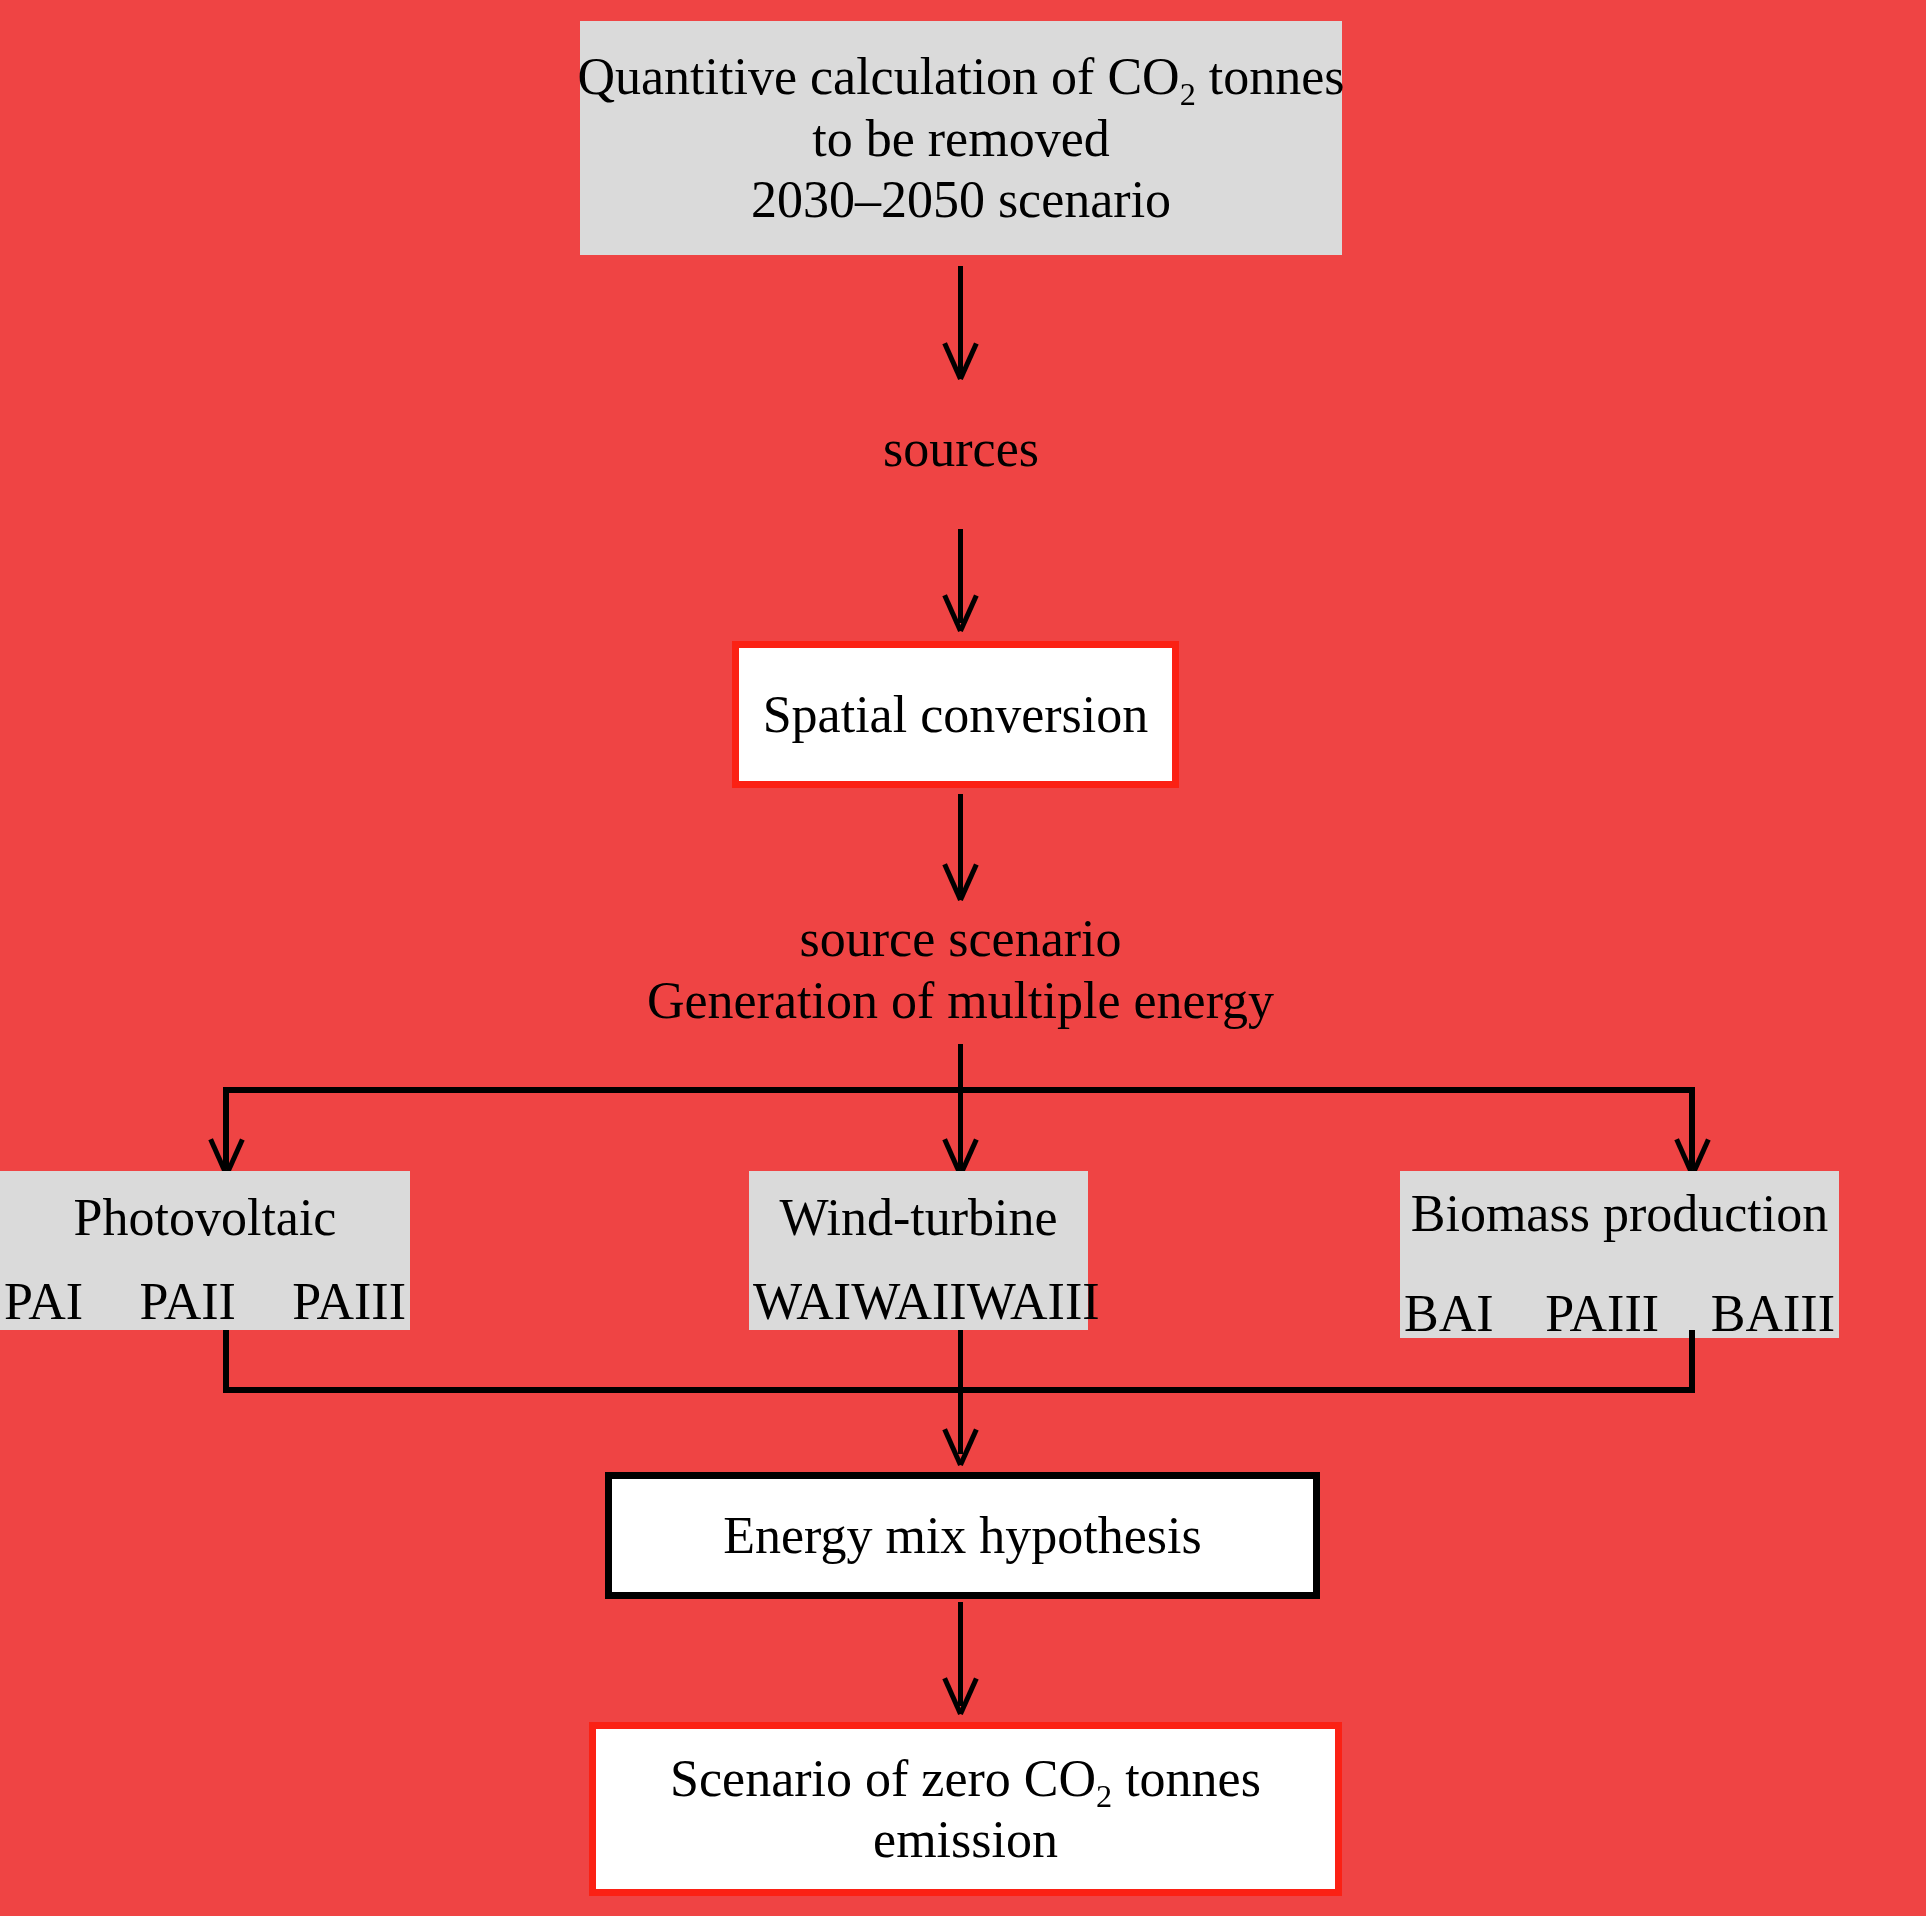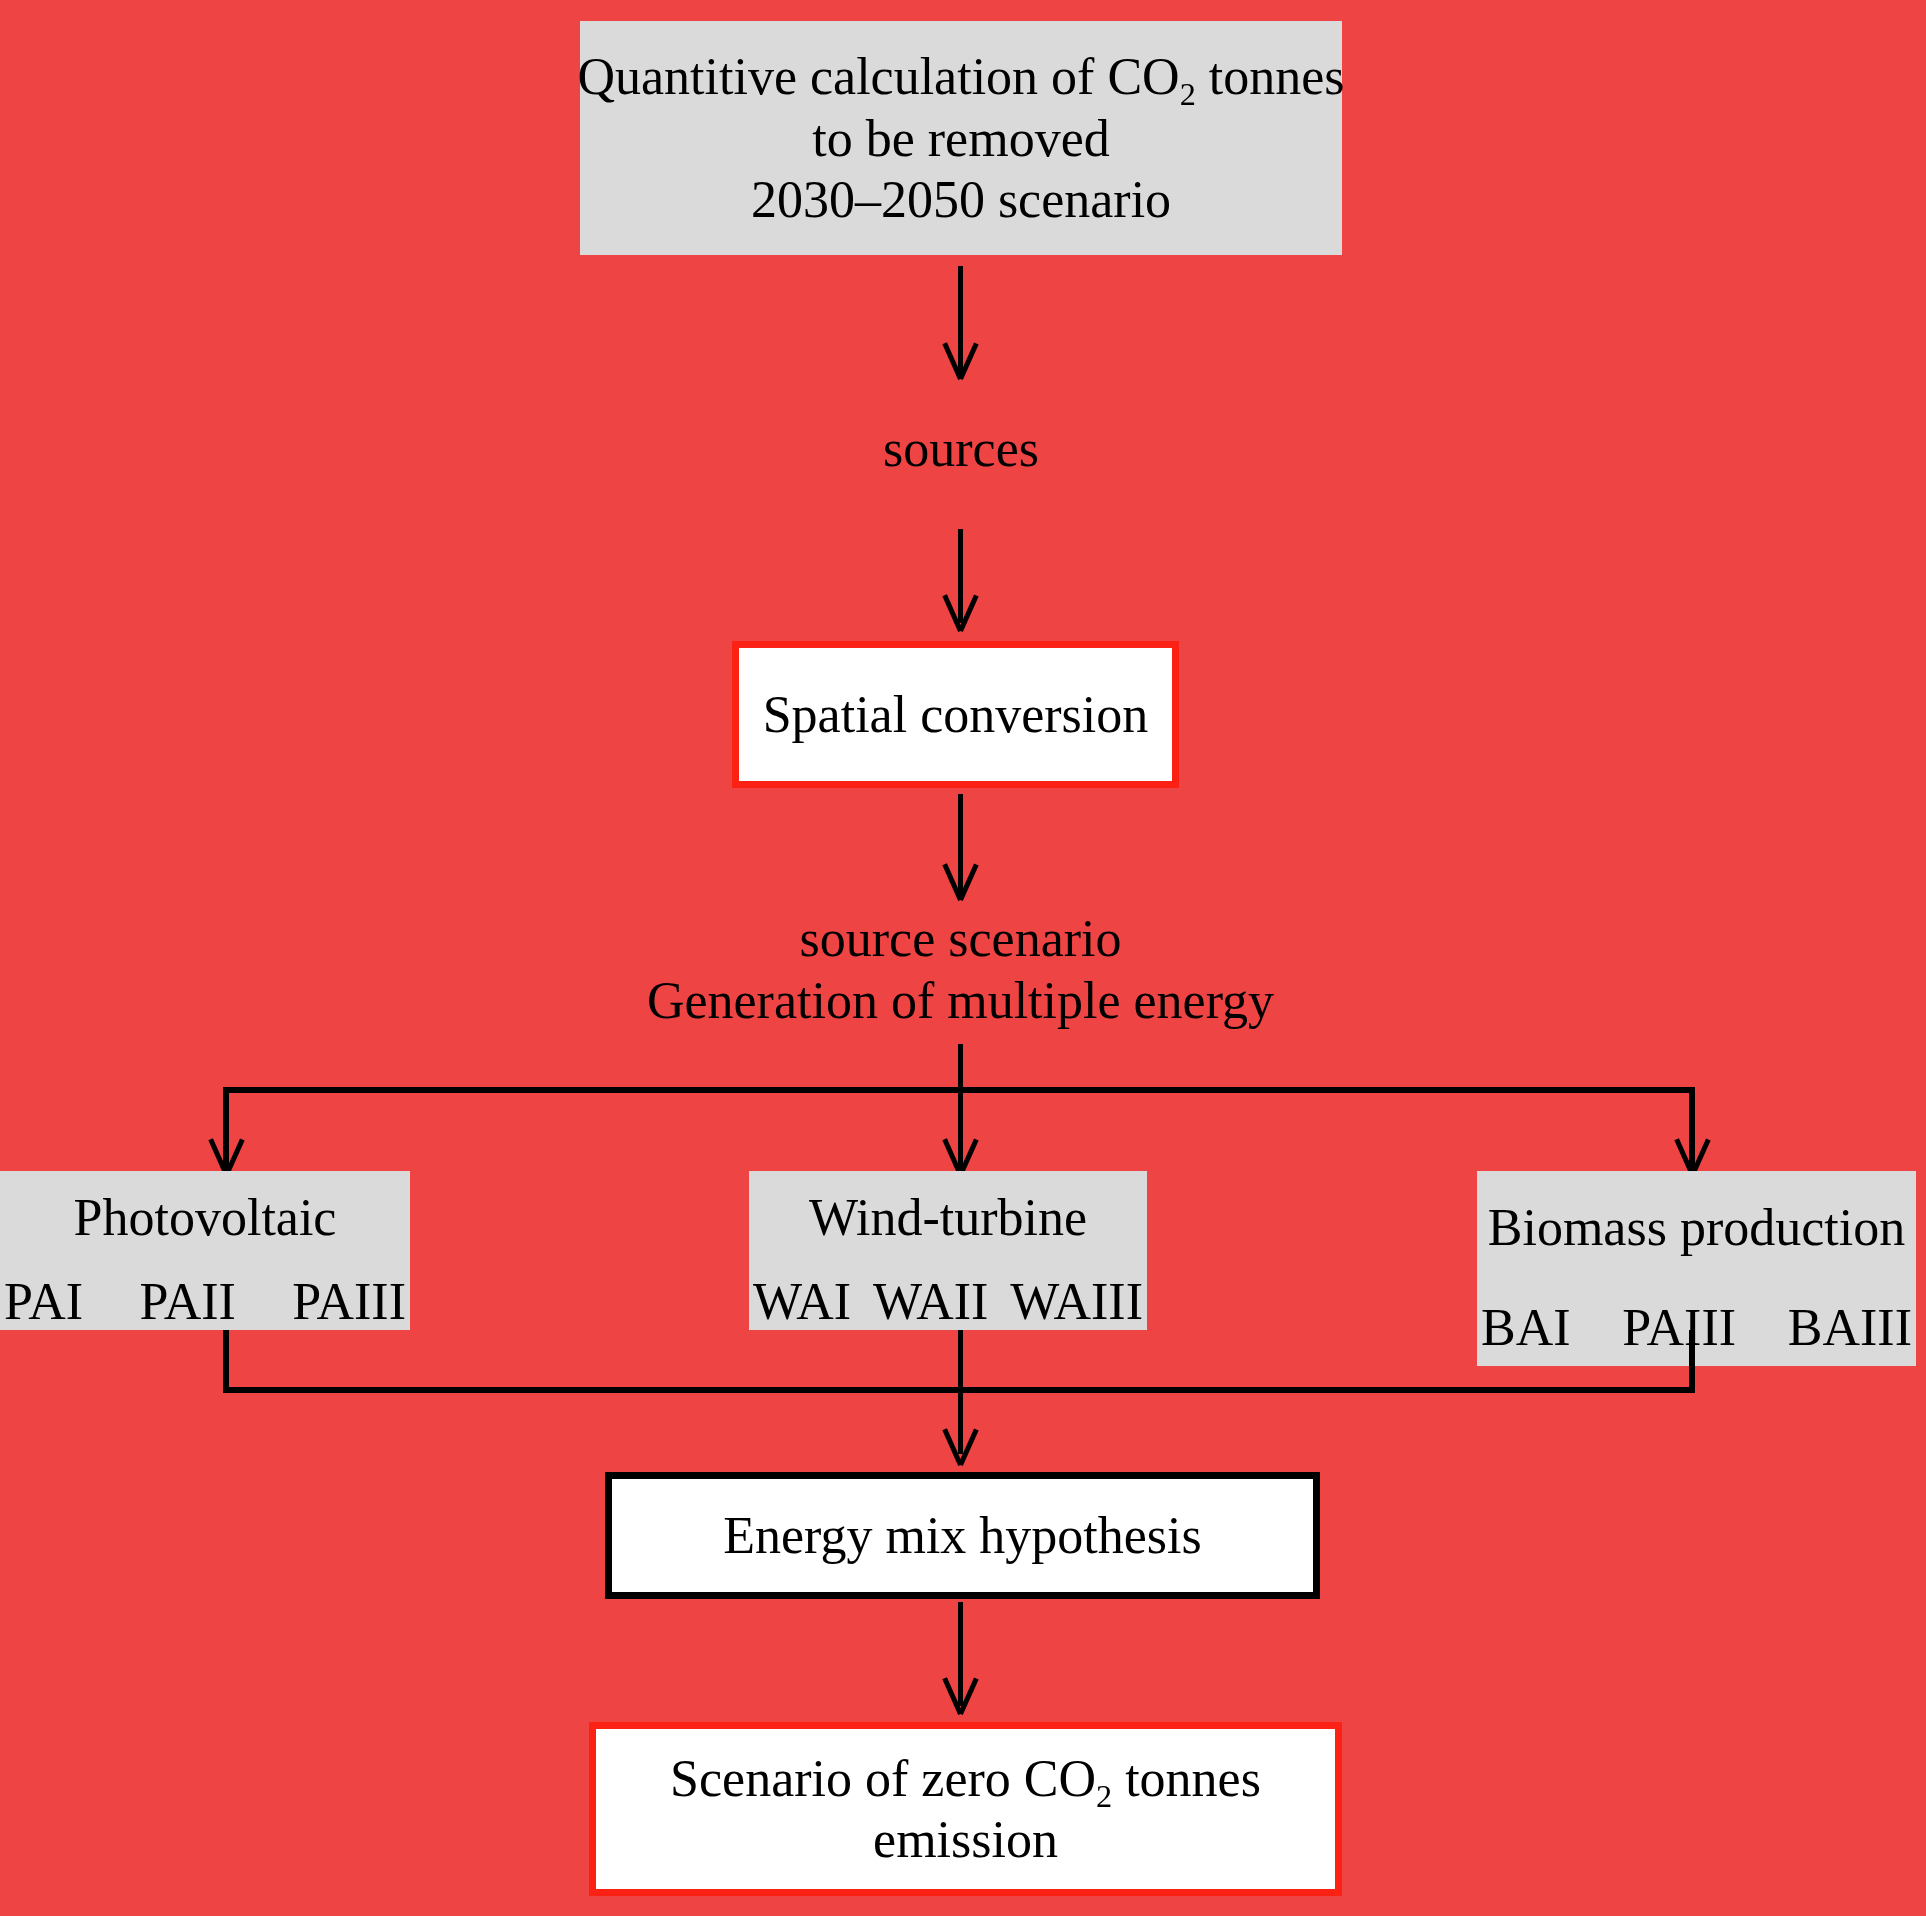--- a/index.html
+++ b/index.html
@@ -136,30 +136,30 @@
 
   <div class="srcbox" style="left:0px; top:1171px; width:410px; height:159px; font-size:52px; padding:19px 4px 0 4px;">
     <div class="title">Photovoltaic</div>
     <div class="codes" style="margin-top:32px;">
       <span>PAI</span>
       <span>PAII</span>
       <span>PAIII</span>
     </div>
   </div>
 
-  <div class="srcbox" style="left:749px; top:1171px; width:398px; height:159px; font-size:52px; padding:19px 4px 0 4px;">
+  <div class="srcbox" style="left:749px; top:1171px; width:339px; height:159px; font-size:52px; padding:19px 4px 0 4px;">
     <div class="title">Wind-turbine</div>
     <div class="codes" style="margin-top:32px;">
       <span>WAI</span>
       <span>WAII</span>
       <span>WAIII</span>
     </div>
   </div>
 
-  <div class="srcbox" style="left:1477px; top:1171px; width:439px; height:195px; font-size:52px; padding:19px 4px 0 4px;gap:12px;">
+  <div class="srcbox" style="left:1400px; top:1171px; width:439px; height:167px; font-size:52px; padding:19px 4px 0 4px;gap:12px;">
     <div class="title">Biomass production</div>
     <div class="codes" style="margin-top:36px;">
       <span>BAI</span>
       <span>PAIII</span>
       <span>BAIII</span>
     </div>
   </div>
 
   <div class="vline" style="left:223px; top:1330px; width:6px; height:62px;"></div>
 

